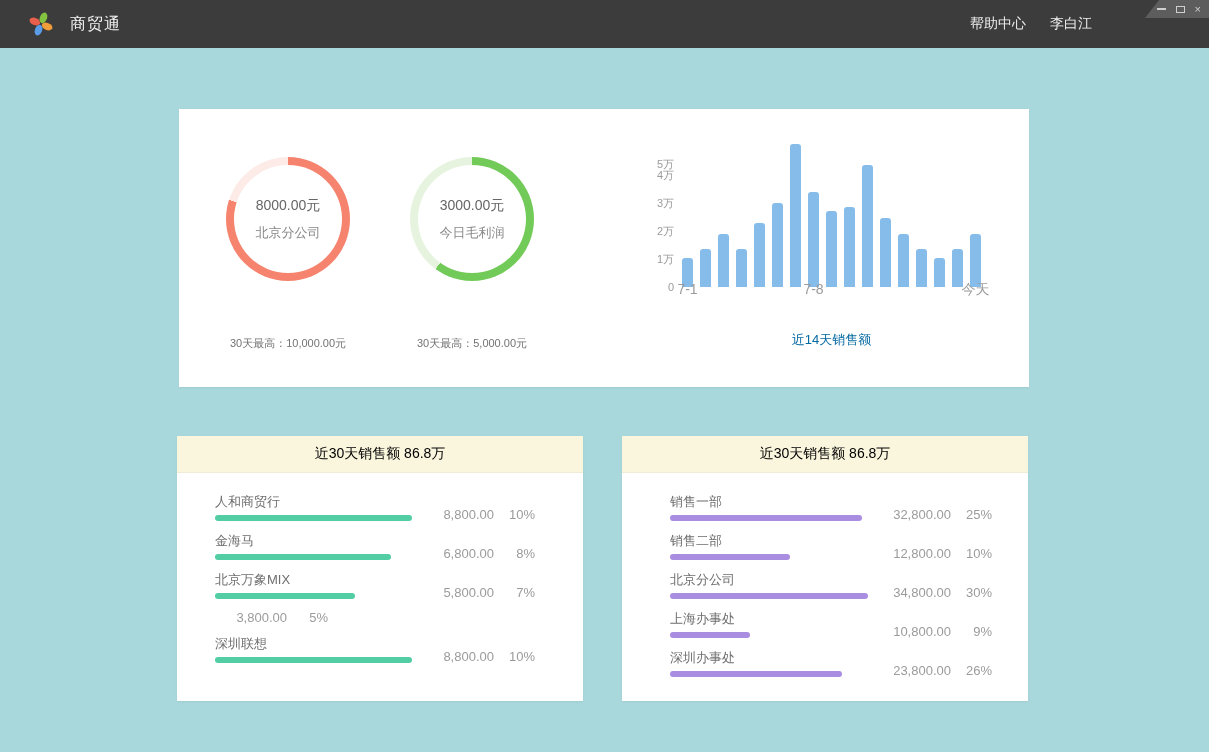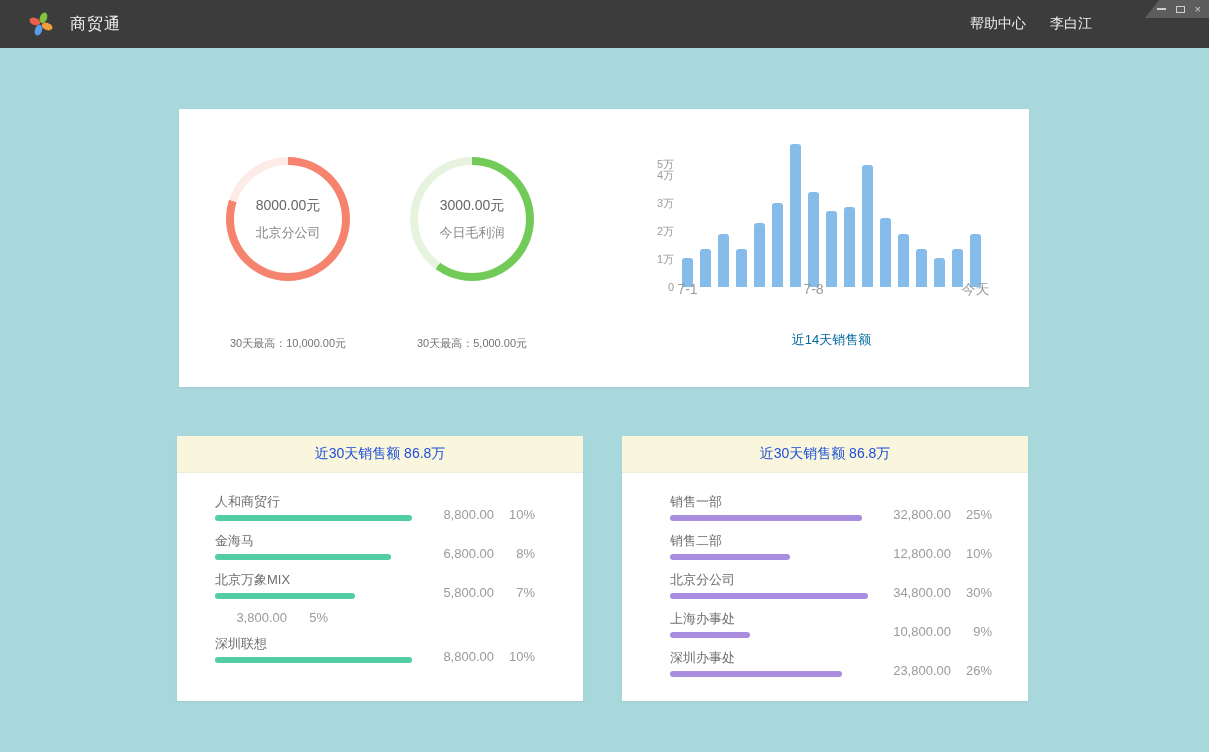--- a/index.html
+++ b/index.html
@@ -43,21 +43,21 @@
   
   .chart-block { position:absolute; left:455px; top:28px; width:370px; height:236px; }
   .y-tick { position:absolute; width:40px; text-align:right; font-size:11px; color:#9b9b9b; line-height:14px; }
   .bars { position:absolute; left:48px; top:7px; height:143px; display:flex; align-items:flex-end; gap:7px; }
   .bar { width:11px; border-radius:3px 3px 0 0; }
   .x-tick { position:absolute; top:144px; transform:translateX(-50%); font-size:14px; color:#9b9b9b; white-space:nowrap; }
   .chart-title { position:absolute; left:48px; width:299px; top:194px; text-align:center; font-size:13px; color:#0369a1; }
 
   
   .card-head { height:37px; background:#faf6dd; border-bottom:1px solid #f0ebd5;
-    display:flex; align-items:center; justify-content:center; font-size:14px; color:#1d4ed8; }
+    display:flex; align-items:center; justify-content:center; font-size:14px; color:#000000; }
   .rows { padding-top:21px; }
   .rank-card.left  .rows { padding-left:38px; padding-right:48px; }
   .rank-card.right .rows { padding-left:48px; padding-right:36px; }
   .rank-row { display:flex; align-items:flex-end; margin-bottom:12px; }
   .rank-left { flex:1; min-width:0; }
   .rank-label { font-size:13px; color:#6e6e6e; line-height:15px; margin-bottom:6px; }
   .rank-bar { height:6px; border-radius:3px; }
   .rank-val { display:flex; align-items:baseline; gap:13px; margin-left:6px;
     font-size:13px; color:#9b9b9b; line-height:13px; padding-bottom:0; }
   .rank-amount { min-width:66px; text-align:right; }

